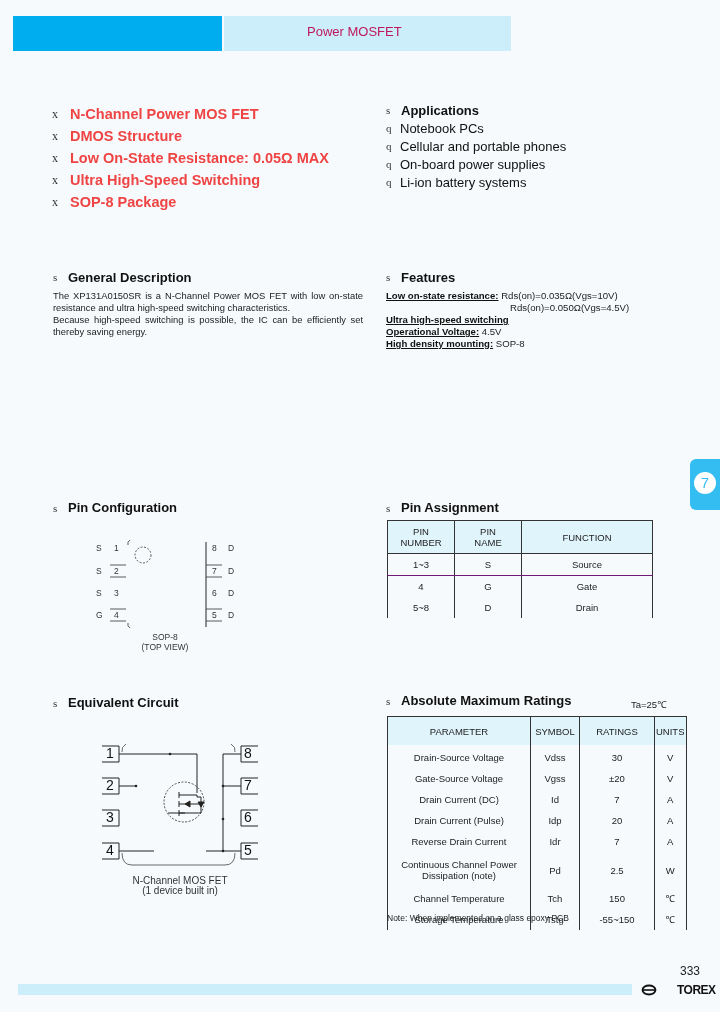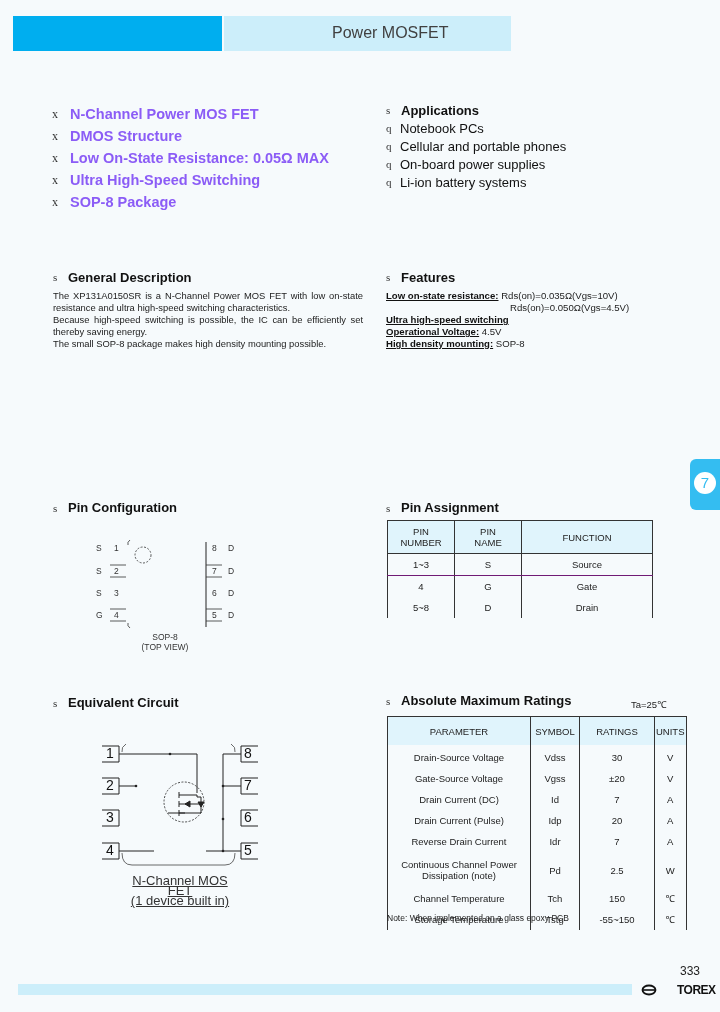--- a/index.html
+++ b/index.html
@@ -3,26 +3,26 @@
 <meta charset="utf-8">
 <style>
   html, body { margin:0; padding:0; }
   body {
     width:720px; height:1012px; position:relative; overflow:hidden;
     background:#f6fafc; font-family:"Liberation Sans", sans-serif; color:#111;
   }
   .abs { position:absolute; }
   .hdr-dark { left:13px; top:16px; width:209px; height:35px; background:#00aeef; }
   .hdr-light { left:224px; top:16px; width:287px; height:35px; background:#cceefa; }
-  .hdr-title { left:332px; top:24px; font-size:16px; color:#404040; }
+  .hdr-title { left:307px; top:24px; font-size:13px; color:#be185d; }
 
   .bullet-list { left:52px; top:103px; }
   .bullet-list .row { height:22px; display:flex; align-items:center; }
   .bullet-list .mk { width:18px; font-family:"Liberation Serif", serif; font-size:12px; color:#333; }
-  .bullet-list .txt { font-size:14.5px; font-weight:bold; color:#8b5cf6; }
+  .bullet-list .txt { font-size:14.5px; font-weight:bold; color:#ef4444; }
 
   .sec-h { font-size:13px; font-weight:bold; display:flex; align-items:center; }
   .sec-h .s { font-family:"Liberation Serif", serif; font-weight:normal; font-size:11px; width:15px; color:#333; }
 
   .app-list { left:386px; top:101px; }
   .app-list .row { height:18px; display:flex; align-items:center; font-size:13px; }
   .app-list .q { width:14px; font-family:"Liberation Serif", serif; font-size:11px; color:#333; }
 
   .desc { left:53px; top:269px; width:310px; }
   .desc p { margin:0; font-size:9.4px; line-height:12px; text-align:justify; color:#222; }
@@ -106,21 +106,20 @@
 </div>
 
 <div class="abs desc">
   <div class="sec-h" style="height:16px;">
       <span class="s">s</span>
       <span>General Description</span>
     </div>
   <div class="para">
     <p>The XP131A0150SR is a N-Channel Power MOS FET with low on-state resistance and ultra high-speed switching characteristics.</p>
     <p>Because high-speed switching is possible, the IC can be efficiently set thereby saving energy.</p>
-    <p style="text-align:left;">The small SOP-8 package makes high density mounting possible.</p>
   </div>
 </div>
 
 <div class="abs feat">
   <div class="sec-h" style="height:16px;">
       <span class="s">s</span>
       <span>Features</span>
     </div>
   <div style="margin-top:5px;">
     <div class="ln"><b>Low on-state resistance:</b> <span>Rds(on)=0.035Ω(Vgs=10V)</span></div>
@@ -253,21 +252,21 @@
     <circle cx="123" cy="116" r="1.3" fill="#222"></circle>
   </svg>
   <span class="abs" style="left:6px;top:10px;font-size:14px;">1</span>
   <span class="abs" style="left:6px;top:42px;font-size:14px;">2</span>
   <span class="abs" style="left:6px;top:74px;font-size:14px;">3</span>
   <span class="abs" style="left:6px;top:107px;font-size:14px;">4</span>
   <span class="abs" style="left:144px;top:10px;font-size:14px;">8</span>
   <span class="abs" style="left:144px;top:42px;font-size:14px;">7</span>
   <span class="abs" style="left:144px;top:74px;font-size:14px;">6</span>
   <span class="abs" style="left:144px;top:107px;font-size:14px;">5</span>
-  <div class="abs" style="left:20px;top:141px;width:120px;text-align:center;font-size:13px;line-height:10px;color:#333;text-decoration:underline;">
+  <div class="abs" style="left:20px;top:141px;width:120px;text-align:center;font-size:10px;line-height:10px;color:#333;">
     <div>N-Channel MOS FET</div>
     <div>(1 device built in)</div>
   </div>
 </div>
 
 <div class="abs" style="left:386px;top:693px;">
   <div class="sec-h">
       <span class="s">s</span>
       <span>Absolute Maximum Ratings</span>
     </div>

